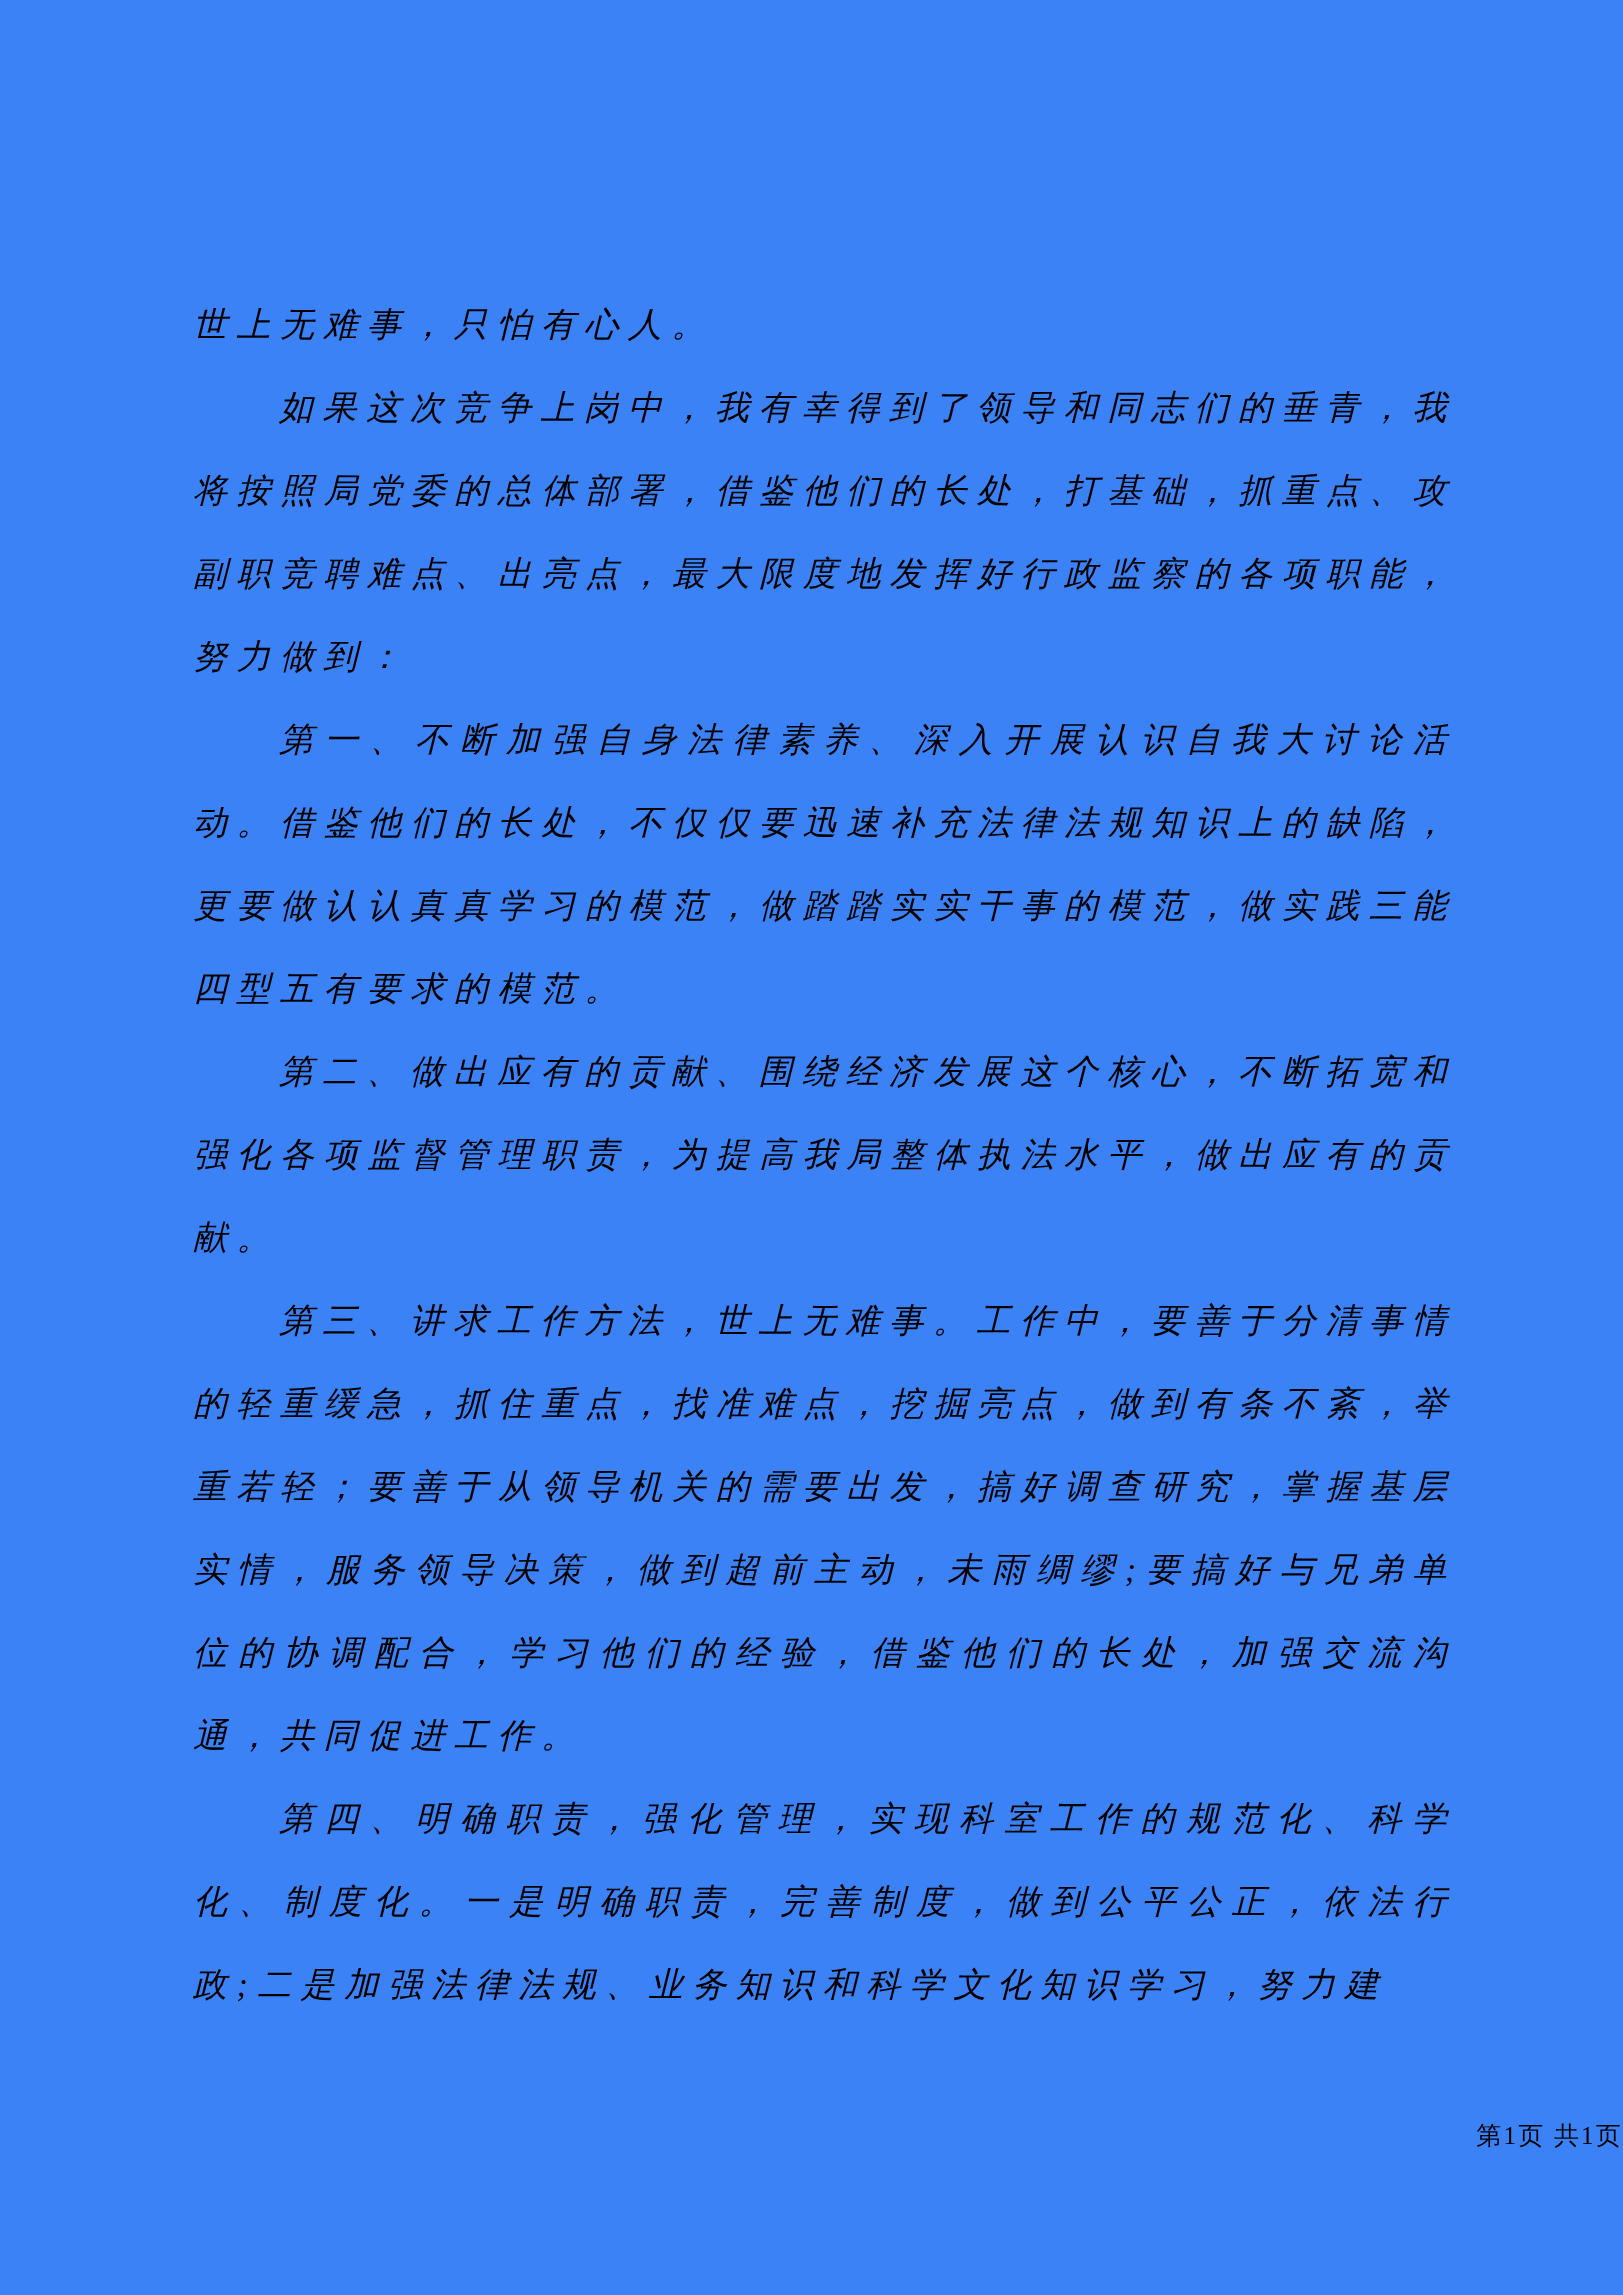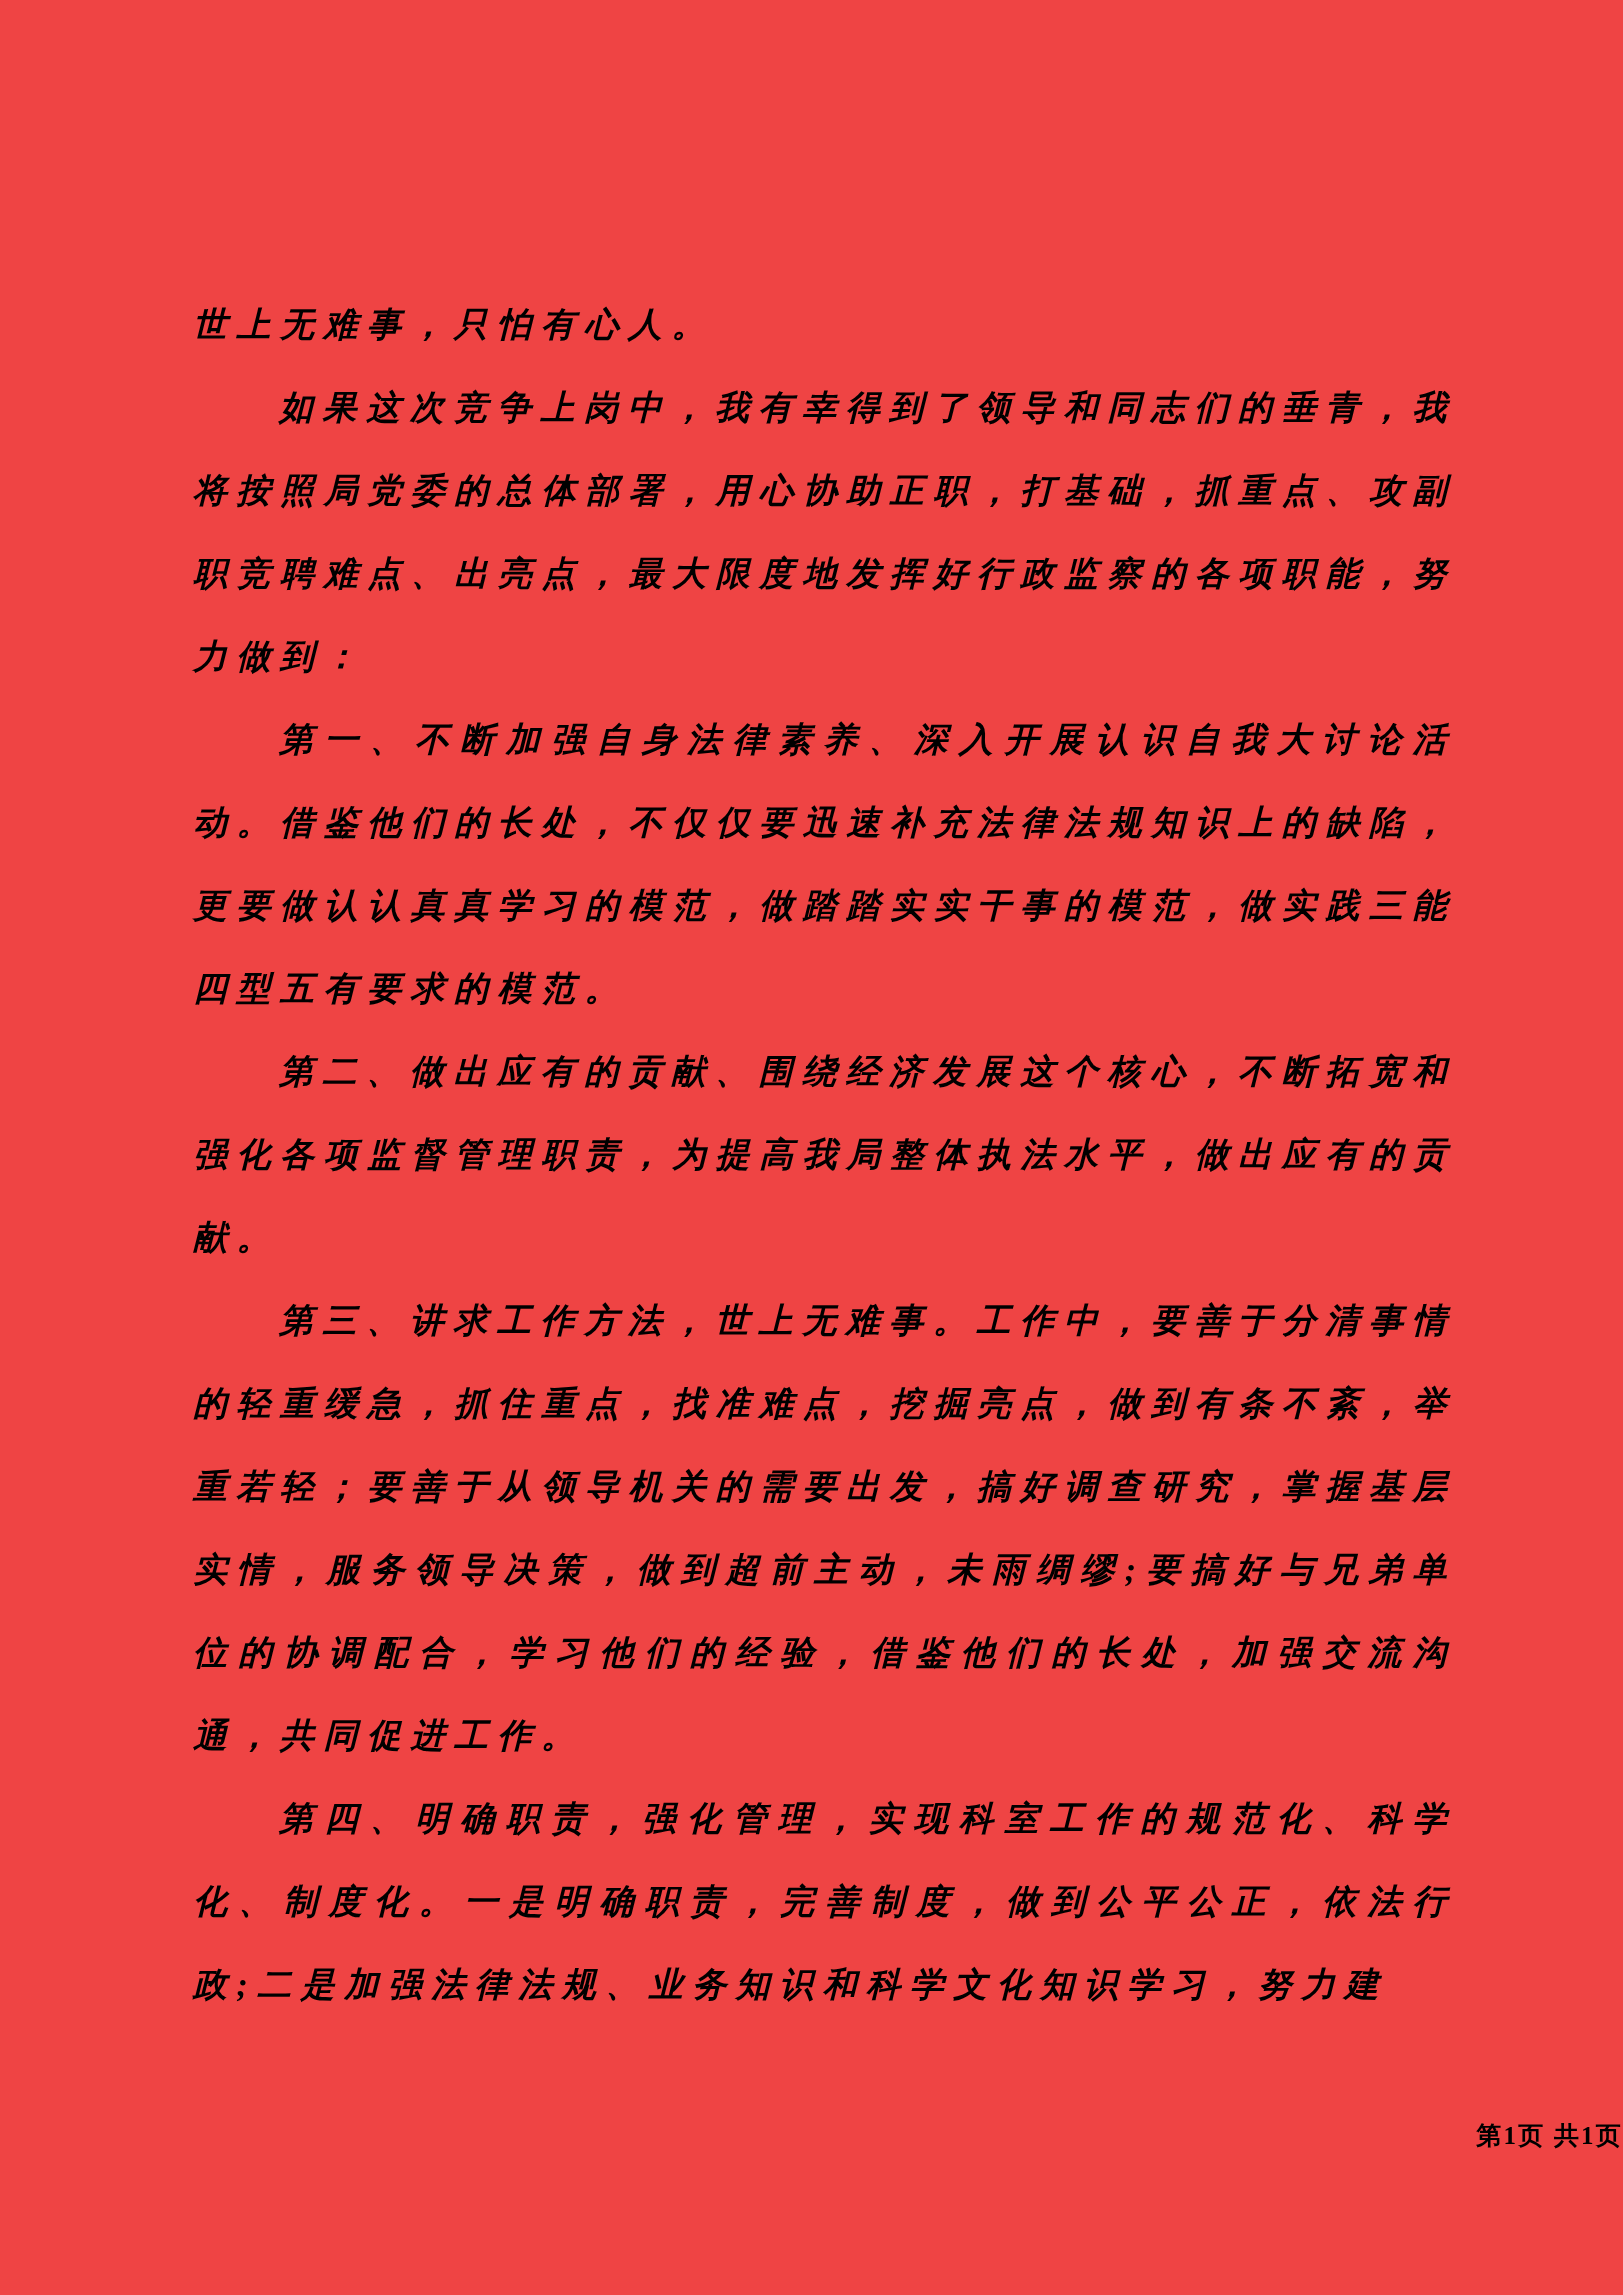--- a/index.html
+++ b/index.html
@@ -4,25 +4,24 @@
 <style>
   html, body {
     margin: 0;
     padding: 0;
     background: #ffffff;
   }
   .page {
     position: relative;
     width: 1623px;
     height: 2295px;
-    background: #ef4444;
+    background: #3b82f6;
     overflow: hidden;
     font-family: "Liberation Serif", "DejaVu Serif", serif;
     color: #000000;
-    font-weight: bold;
   }
   .content {
     position: absolute;
     left: 193px;
     top: 283px;
     width: 1263px;
     font-size: 34px;
     font-style: italic;
     line-height: 83px;
     letter-spacing: 9.5px;
@@ -47,21 +46,21 @@
     letter-spacing: 2.2px;
     color: #000000;
   }
 </style>
 </head>
 <body>
 
 <div class="page">
   <main class="content">
       <p class="">世上无难事，只怕有心人。</p>
-      <p class="indent">如果这次竞争上岗中，我有幸得到了领导和同志们的垂青，我将按照局党委的总体部署，用心协助正职，打基础，抓重点、攻副职竞聘难点、出亮点，最大限度地发挥好行政监察的各项职能，努力做到：</p>
+      <p class="indent">如果这次竞争上岗中，我有幸得到了领导和同志们的垂青，我将按照局党委的总体部署，借鉴他们的长处，打基础，抓重点、攻副职竞聘难点、出亮点，最大限度地发挥好行政监察的各项职能，努力做到：</p>
       <p class="indent">第一、不断加强自身法律素养、深入开展认识自我大讨论活动。借鉴他们的长处，不仅仅要迅速补充法律法规知识上的缺陷，更要做认认真真学习的模范，做踏踏实实干事的模范，做实践三能四型五有要求的模范。</p>
       <p class="indent">第二、做出应有的贡献、围绕经济发展这个核心，不断拓宽和强化各项监督管理职责，为提高我局整体执法水平，做出应有的贡献。</p>
       <p class="indent">第三、讲求工作方法，世上无难事。工作中，要善于分清事情的轻重缓急，抓住重点，找准难点，挖掘亮点，做到有条不紊，举重若轻；要善于从领导机关的需要出发，搞好调查研究，掌握基层实情，服务领导决策，做到超前主动，未雨绸缪;要搞好与兄弟单位的协调配合，学习他们的经验，借鉴他们的长处，加强交流沟通，共同促进工作。</p>
       <p class="indent">第四、明确职责，强化管理，实现科室工作的规范化、科学化、制度化。一是明确职责，完善制度，做到公平公正，依法行政;二是加强法律法规、业务知识和科学文化知识学习，努力建</p>
     </main>
   <footer class="footer">
     <span>第1页 共1页</span>
   </footer>
 </div>
 

